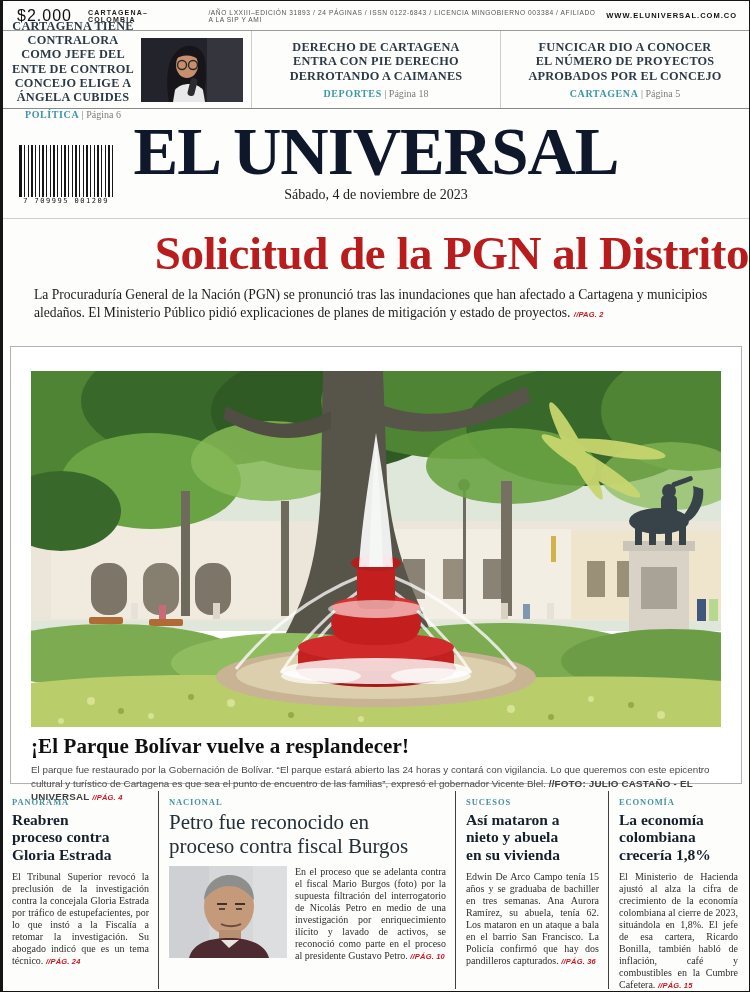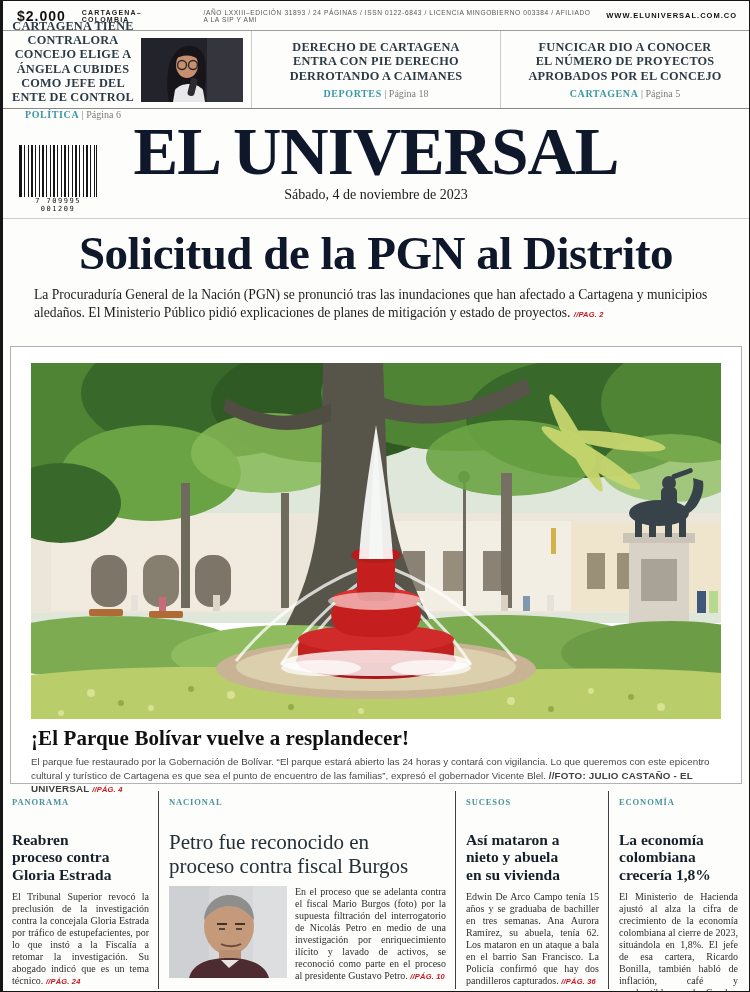--- a/index.html
+++ b/index.html
@@ -5,68 +5,68 @@
   * { margin:0; padding:0; box-sizing:border-box; }
   body { background:#888; font-family:"Liberation Serif", serif; }
   .page {
     position:relative; width:750px; height:992px; margin:0 auto;
     background:#fdfdfc; overflow:hidden;
     border:1px solid #151515; border-left-width:3px;
   }
   
   .topbar { height:30px; display:flex; align-items:center; gap:10px;
     padding:0 12px 0 14px; border-bottom:1px solid #9c9c9c; }
-  .price { font-family:"Liberation Sans",sans-serif; font-weight:bold; font-size:14px; letter-spacing:1px; color:#111; }
+  .price { font-family:"Liberation Sans",sans-serif; font-weight:normal; font-size:16px; letter-spacing:1px; color:#111; }
   .city  { font-family:"Liberation Sans",sans-serif; font-weight:bold; font-size:7px; letter-spacing:1.2px; color:#222; margin-left:6px;}
   .edmeta{ font-family:"Liberation Sans",sans-serif; font-size:6.6px; letter-spacing:.6px; color:#555; margin-left:16px;}
   .site  { font-family:"Liberation Sans",sans-serif; font-weight:bold; font-size:7.5px; letter-spacing:1px; color:#111; margin-left:auto;}
   
   .teasers { height:78px; display:flex; border-bottom:1px solid #888; }
   .teaser { flex:1; display:flex; align-items:center; justify-content:center;
     padding:6px 8px; position:relative; }
   .teaser + .teaser { border-left:1px solid #ccc; }
   .t-text { text-align:center; }
   .t-line { display:block; font-weight:bold; font-size:12.3px; line-height:1.16; color:#2c3a45; letter-spacing:.2px;}
   .t-sect { margin-top:5px; font-size:10px; color:#7c7c7c; }
   .t-sect .sec { color:#3d98a5; font-weight:bold; letter-spacing:.6px; }
   .t-photo { width:102px; height:64px; flex:none; margin-left:6px; overflow:hidden; }
   
   .masthead { position:relative; height:110px; border-bottom:1px solid #cfcfcf; }
   .brand { text-align:center; font-weight:bold; font-size:67px; letter-spacing:-1px;
     color:#0f172a; line-height:1.02; padding-top:8px; }
   .dateline { text-align:center; font-size:14px; color:#1d1d1d; margin-top:2px; }
-  .barcode-wrap { position:absolute; left:16px; top:36px; width:78px; }
+  .barcode-wrap { position:absolute; left:16px; top:36px; width:94px; }
   .barcode { height:52px; background:
     repeating-linear-gradient(90deg,#161616 0 2px,#fff 2px 4px,#161616 4px 5px,#fff 5px 8px,#161616 8px 9px,#fff 9px 11px);
     border-left:1px solid #161616; border-right:1px solid #161616;}
   .barcode-digits { font-family:"DejaVu Sans Mono",monospace; font-size:7px; letter-spacing:1.5px; color:#111; text-align:center; }
   
   .lead { height:127px; }
-  .lead-h { text-align:center; font-weight:bold; font-size:47px; letter-spacing:-.5px;
-    color:#0f172a; line-height:1.05; padding-top:10px; }
+  .lead-h { text-align:right; font-weight:bold; font-size:47px; letter-spacing:-.5px;
+    color:#b91c1c; line-height:1.05; padding-top:10px; }
   .deck { width:684px; margin:8px auto 0; font-size:13.6px; line-height:1.32; color:#1c1c1c; }
   .pageref { font-family:"Liberation Sans",sans-serif; font-weight:bold; font-style:italic;
     font-size:7.5px; color:#c8151e; letter-spacing:.2px; }
   
-  .photo-box { margin:0 7px; height:438px; border:1px solid #b2b2b2; padding:16px 20px 8px; background:#fff; }
+  .photo-box { margin:0 7px; height:438px; border:1px solid #b2b2b2; padding:24px 20px 8px; background:#fff; }
   .lead-photo { width:100%; height:356px; display:block; }
   .ps-head { font-weight:bold; font-size:21px; color:#101010; margin-top:7px; letter-spacing:.1px;}
   .ps-cap { margin-top:4px; font-family:"Liberation Sans",sans-serif; font-size:9.8px;
     line-height:1.38; color:#4a4a4a; }
   .ps-credit { font-weight:bold; color:#3f3f3f; letter-spacing:.2px; }
   
   .bottom { display:flex; margin:7px 7px 0 8px; height:198px; }
   .col { padding:6px 9px 0 1px; }
   .col + .col { border-left:1px solid #404040; padding-left:10px; }
   .c1 { width:147px; }
   .c2 { width:297px; }
   .c3 { width:153px; }
   .c4 { flex:1; padding-right:4px; }
   .kicker { font-weight:bold; font-size:8.5px; letter-spacing:.9px; color:#48939e; }
-  .st-h { margin-top:24px; font-weight:bold; font-size:15.5px; line-height:1.12; color:#16202a; }
+  .st-h { margin-top:4px; font-weight:bold; font-size:15.5px; line-height:1.12; color:#16202a; }
   .st-h span { display:block; }
   .st-h.light { font-weight:normal; font-size:21px; line-height:1.14; color:#243038; }
   .st-body { margin-top:8px; font-size:10px; line-height:1.2; color:#2e2e2e; text-align:justify; }
   .c2-row { display:flex; margin-top:7px; gap:8px; }
   .c2-photo { width:118px; height:92px; flex:none; overflow:hidden; }
   .c2-row .st-body { margin-top:0; }
 </style>
 </head>
 <body>
 
@@ -76,22 +76,22 @@
     <span class="price">$2.000</span>
     <span class="city">CARTAGENA–COLOMBIA</span>
     <span class="edmeta">/AÑO LXXIII–EDICIÓN 31893 / 24 PÁGINAS / ISSN 0122-6843 / LICENCIA MINGOBIERNO 003384 / AFILIADO A LA SIP Y AMI</span>
     <span class="site">WWW.ELUNIVERSAL.COM.CO</span>
   </div>
 
   <div class="teasers">
     <div class="teaser">
       <div class="t-text">
         <span class="t-line">CARTAGENA TIENE CONTRALORA</span>
+        <span class="t-line">COMO JEFE DEL ENTE DE CONTROL</span>
         <span class="t-line">CONCEJO ELIGE A ÁNGELA CUBIDES</span>
-        <span class="t-line">COMO JEFE DEL ENTE DE CONTROL</span>
         <div class="t-sect">
           <span class="sec">POLÍTICA</span>
           <span>| Página 6</span>
         </div>
       </div>
       <div class="t-photo">
         <svg width="102" height="64" viewBox="0 0 102 64">
           <rect width="102" height="64" fill="#23242b"></rect>
           <rect x="66" y="0" width="36" height="64" fill="#34353d"></rect>
           <path d="M28,64 C24,40 26,18 40,10 C52,4 62,10 64,22 C66,38 64,52 62,64 Z" fill="#17151a"></path>

